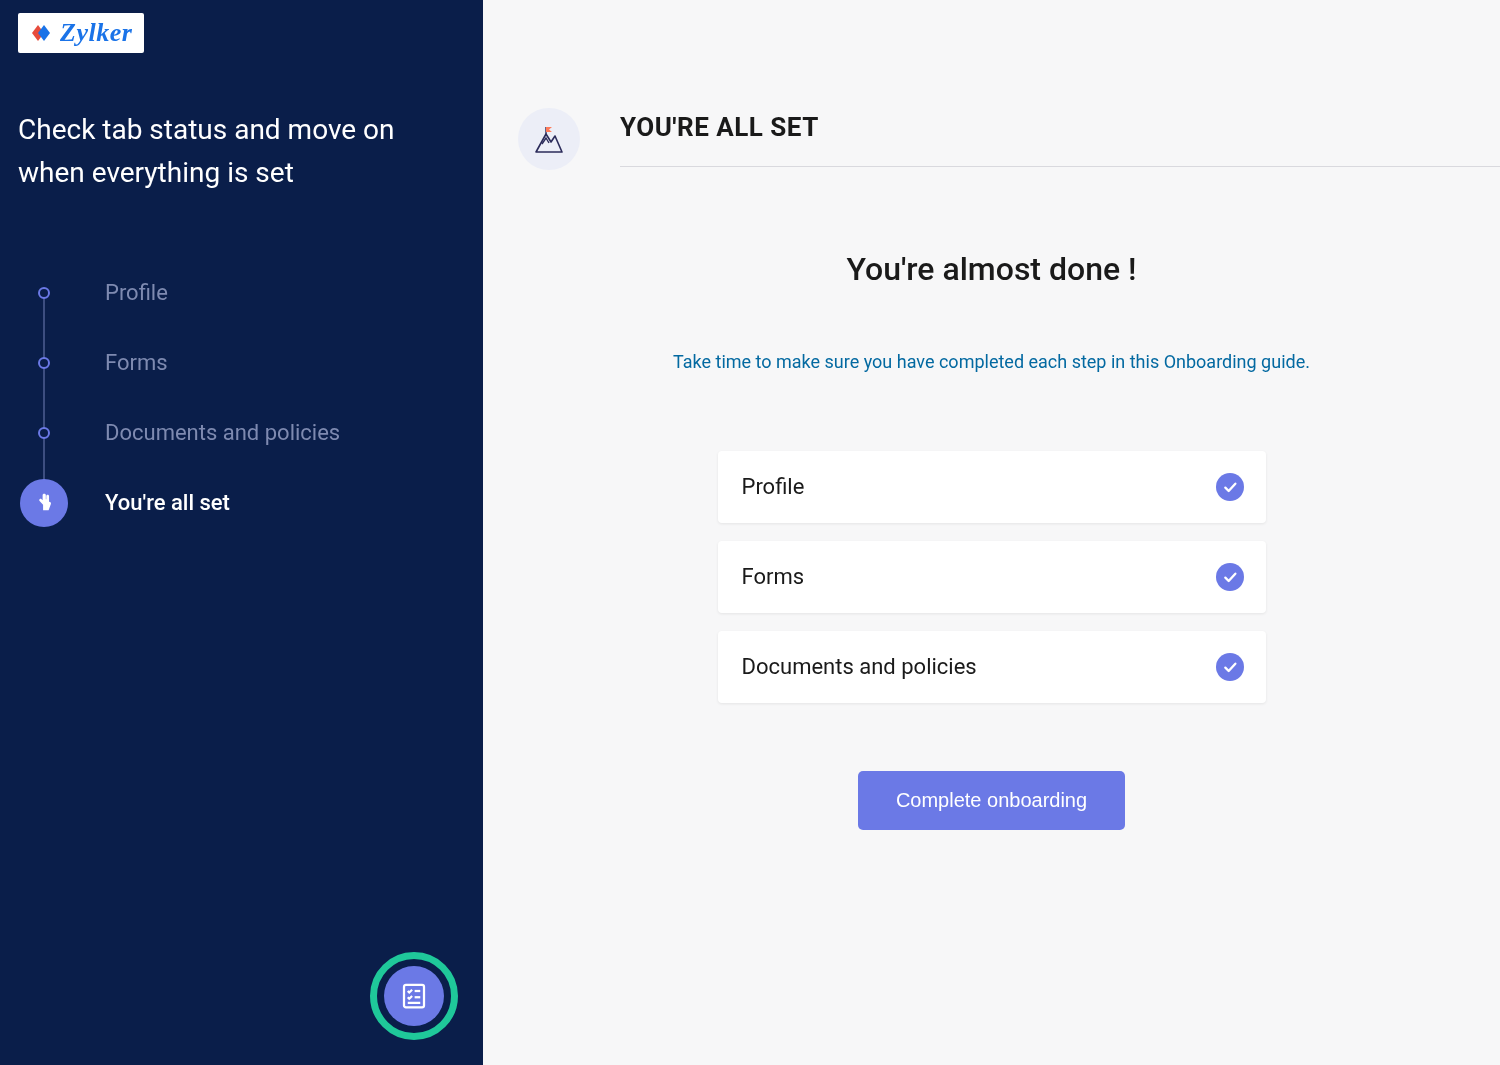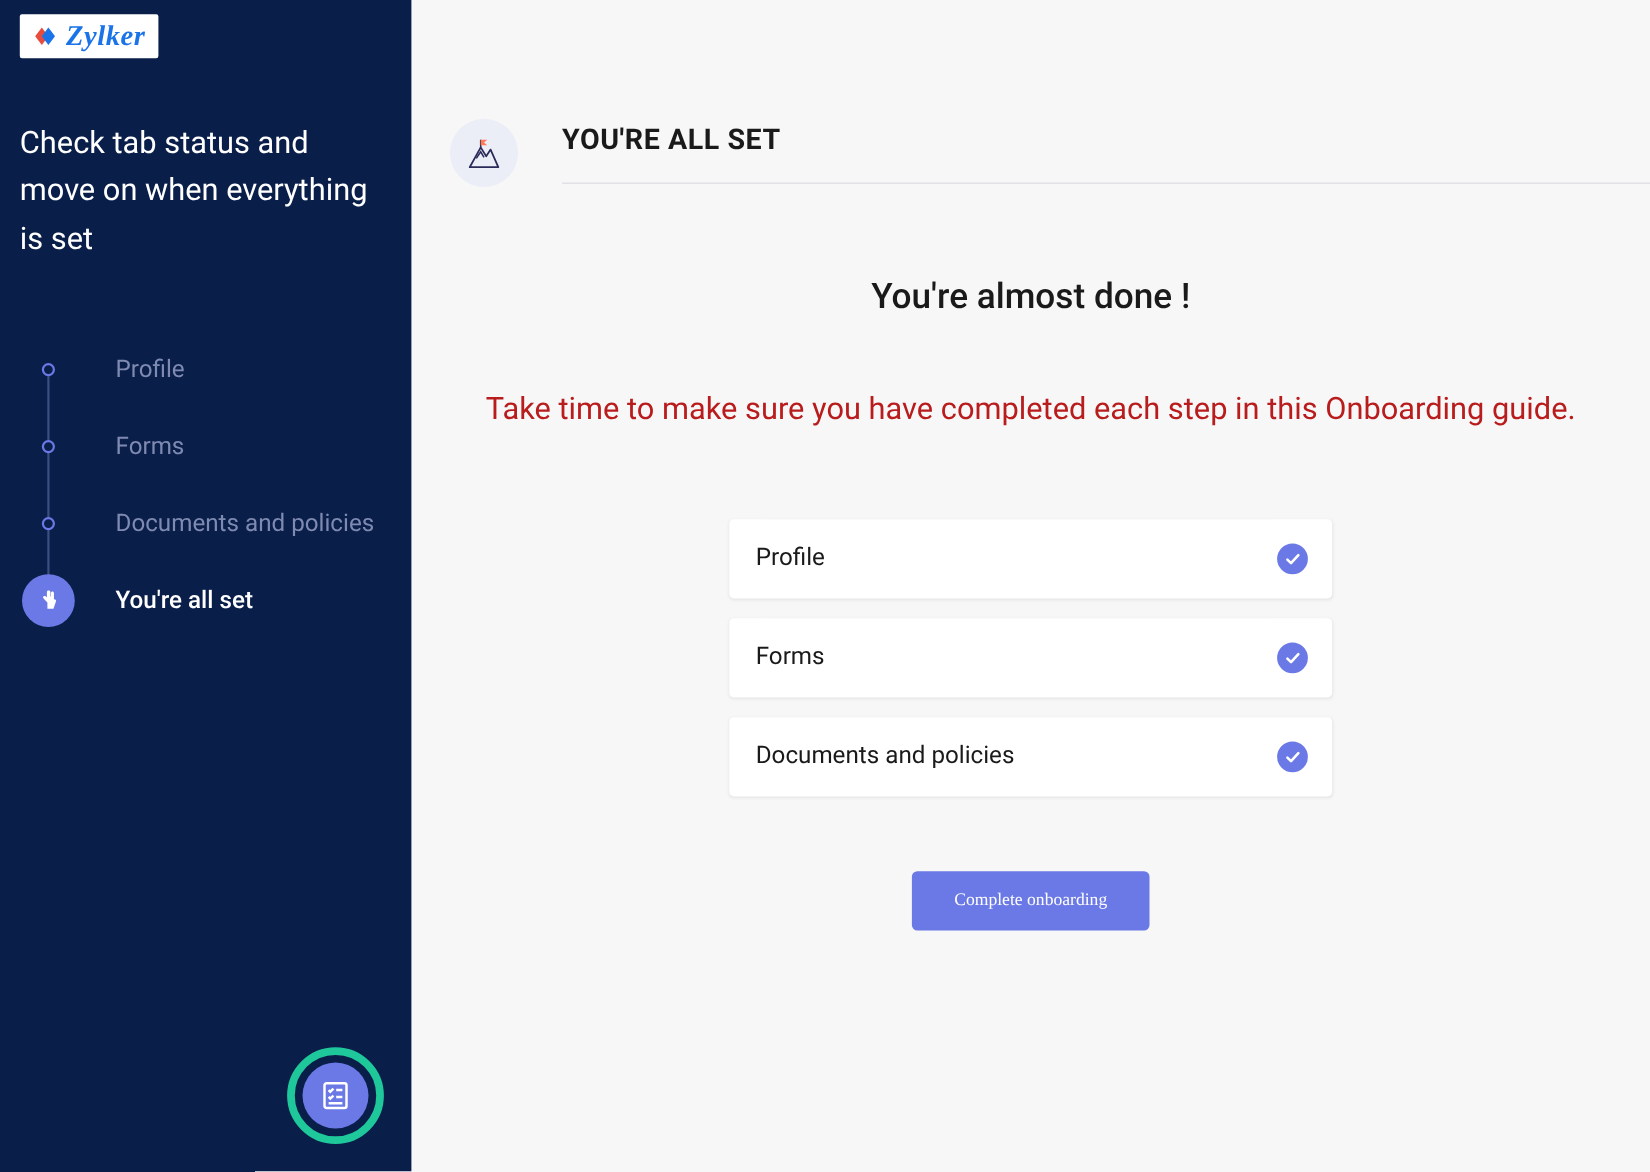--- a/index.html
+++ b/index.html
@@ -7,21 +7,21 @@
       font-family: -apple-system, BlinkMacSystemFont, "Segoe UI", Roboto, sans-serif;
       background: #f7f7f8;
       width: 1500px;
       height: 1065px;
       overflow: hidden;
       display: flex;
     }
     
     
     .sidebar {
-      width: 374px;
+      width: 483px;
       height: 100%;
       background: #0a1e4a;
       color: #fff;
       position: relative;
       padding: 13px 18px 0 18px;
     }
     .logo-box {
       background: #fff;
       display: inline-flex;
       align-items: center;
@@ -165,22 +165,22 @@
       text-align: center;
       padding: 0 52px;
     }
     .hero-title {
       font-size: 32px;
       color: #1a1a1a;
       font-weight: 500;
     }
     .hero-sub {
       margin-top: 55px;
-      font-size: 28px;
-      color: #b91c1c;
+      font-size: 18px;
+      color: #0369a1;
       line-height: 2.1;
     }
 
     .checklist {
       width: 548px;
       margin: 70px auto 0 auto;
     }
     .check-card {
       background: #fff;
       border-radius: 4px;
@@ -204,26 +204,26 @@
       align-items: center;
       justify-content: center;
     }
     .check-badge svg { stroke: #fff; }
 
     .complete-btn {
       margin-top: 50px;
       display: inline-block;
       background: #6b79e6;
       color: #fff;
-      font-size: 16px;
+      font-size: 20px;
       padding: 18px 38px;
       border: none;
       border-radius: 5px;
       cursor: pointer;
-      font-family: Liberation Serif, serif;
+      font-family: Liberation Sans, sans-serif;
     }
   </style>
 </head>
 <body>
 
 <aside class="sidebar">
   <div class="logo-box">
     <span class="logo-mark">
       <svg width="28" height="24" viewBox="0 0 28 24">
         <path d="M6 12 L12 4 L18 12 L12 20 Z" fill="#e74c3c"></path>

